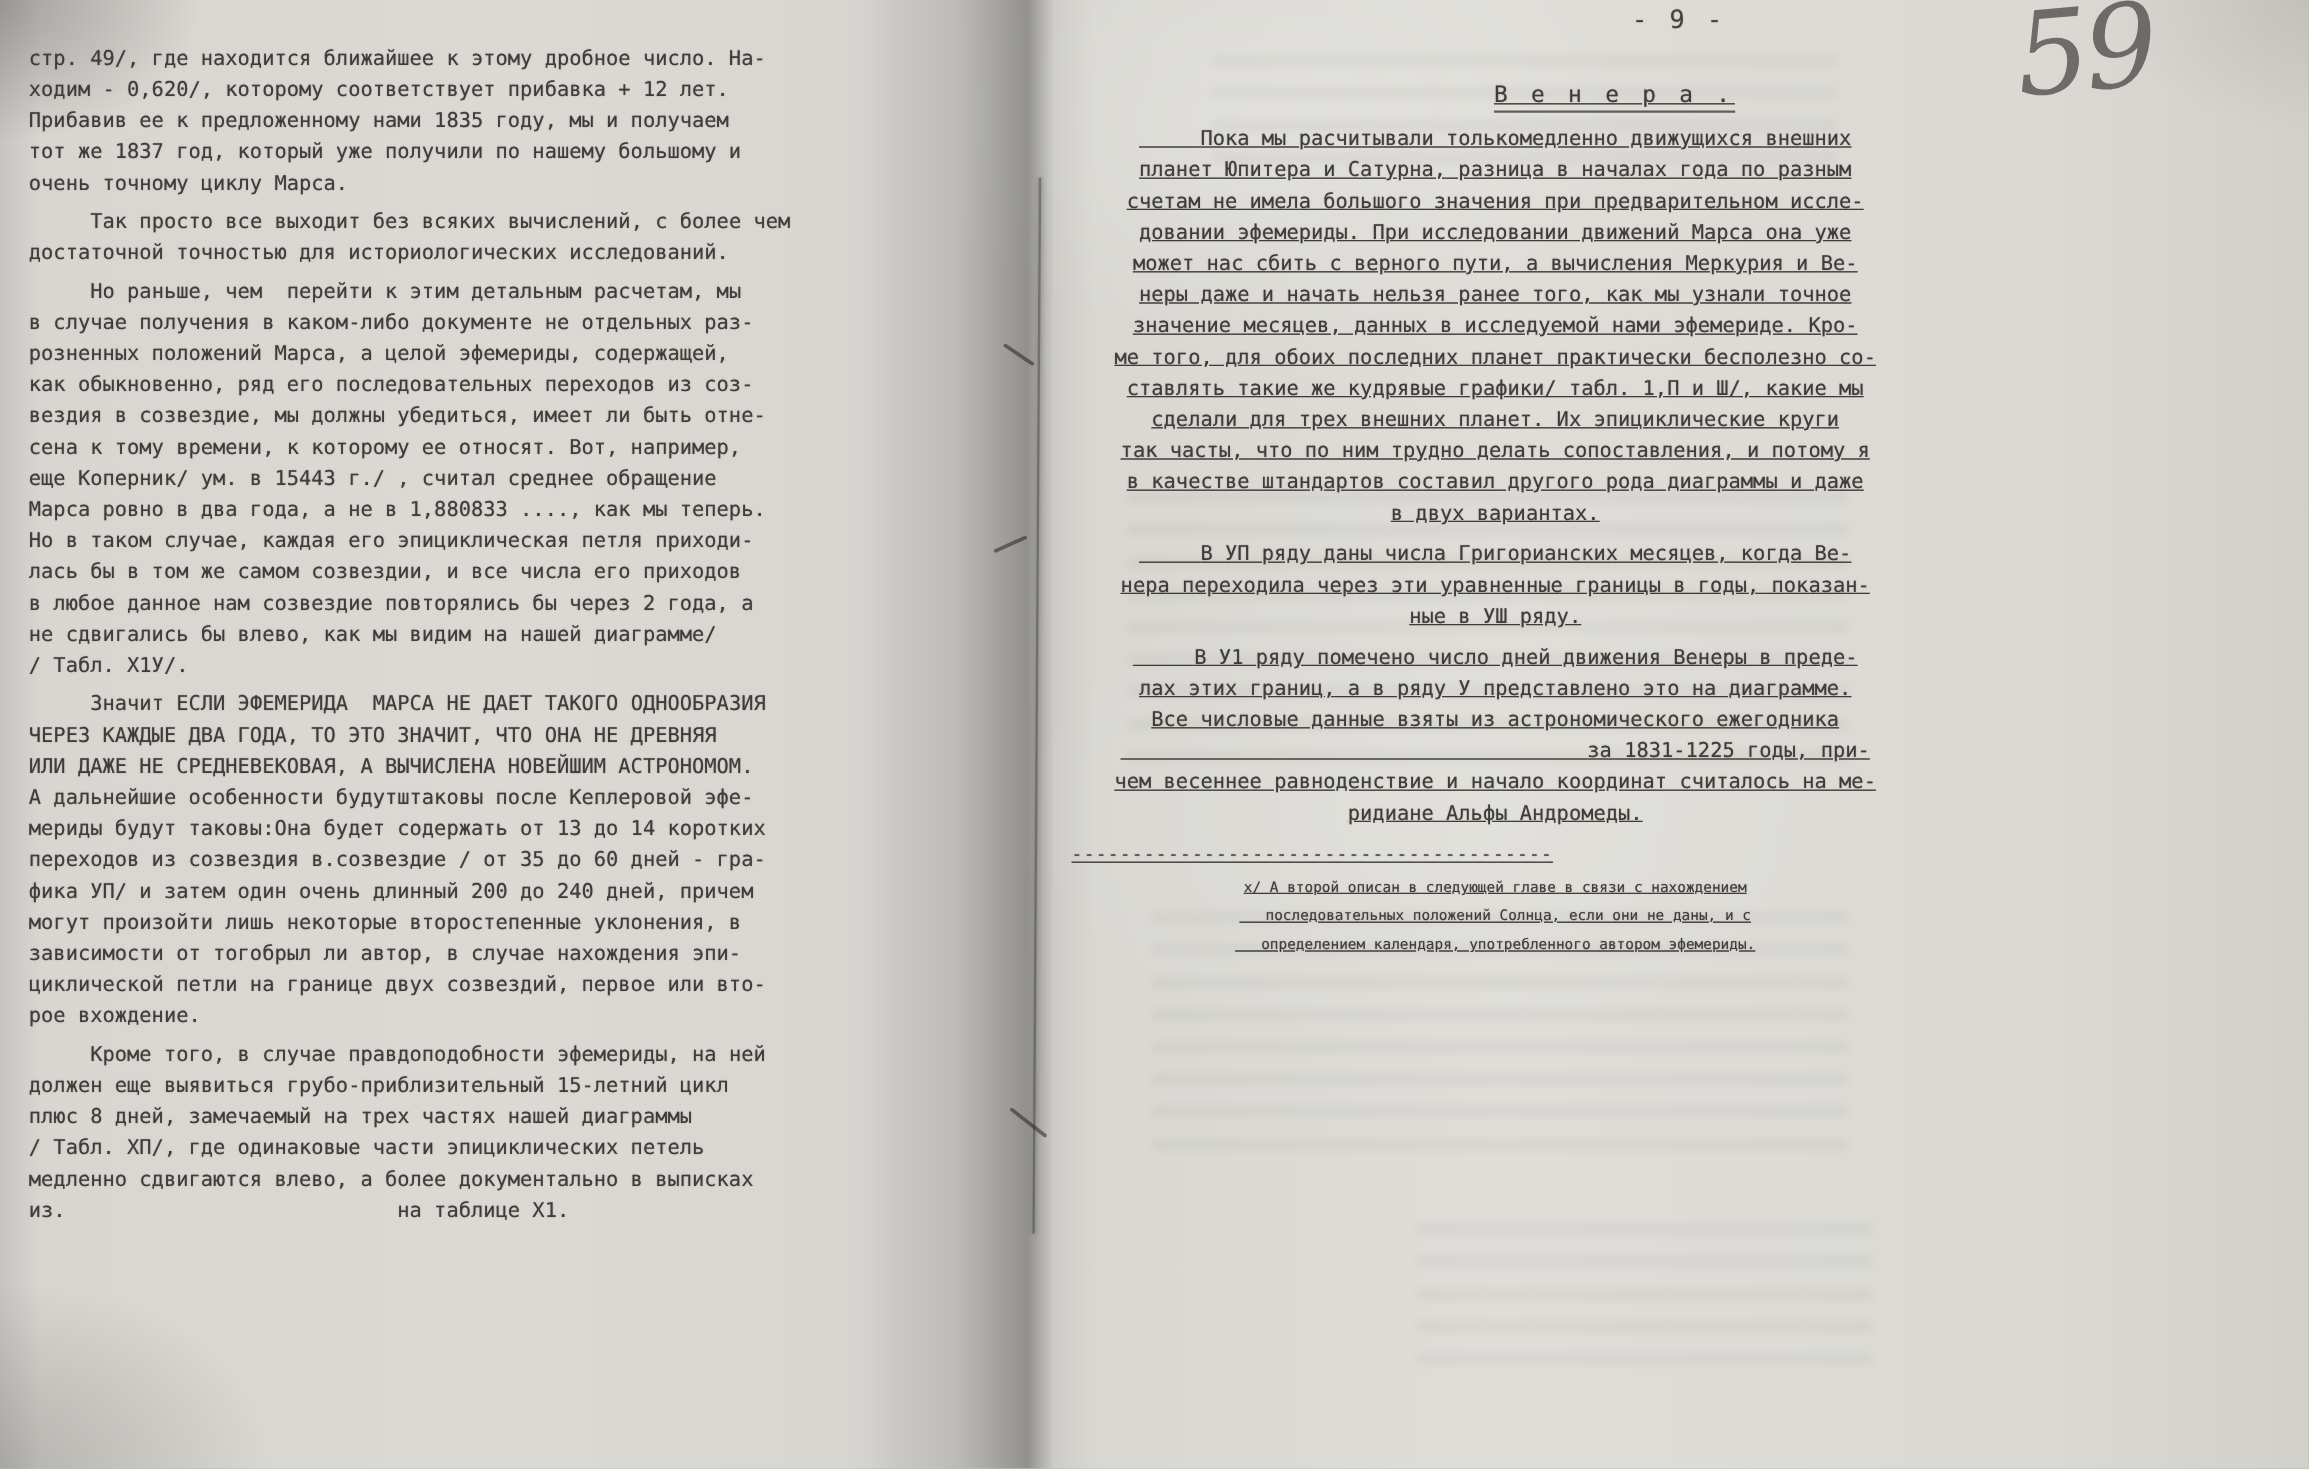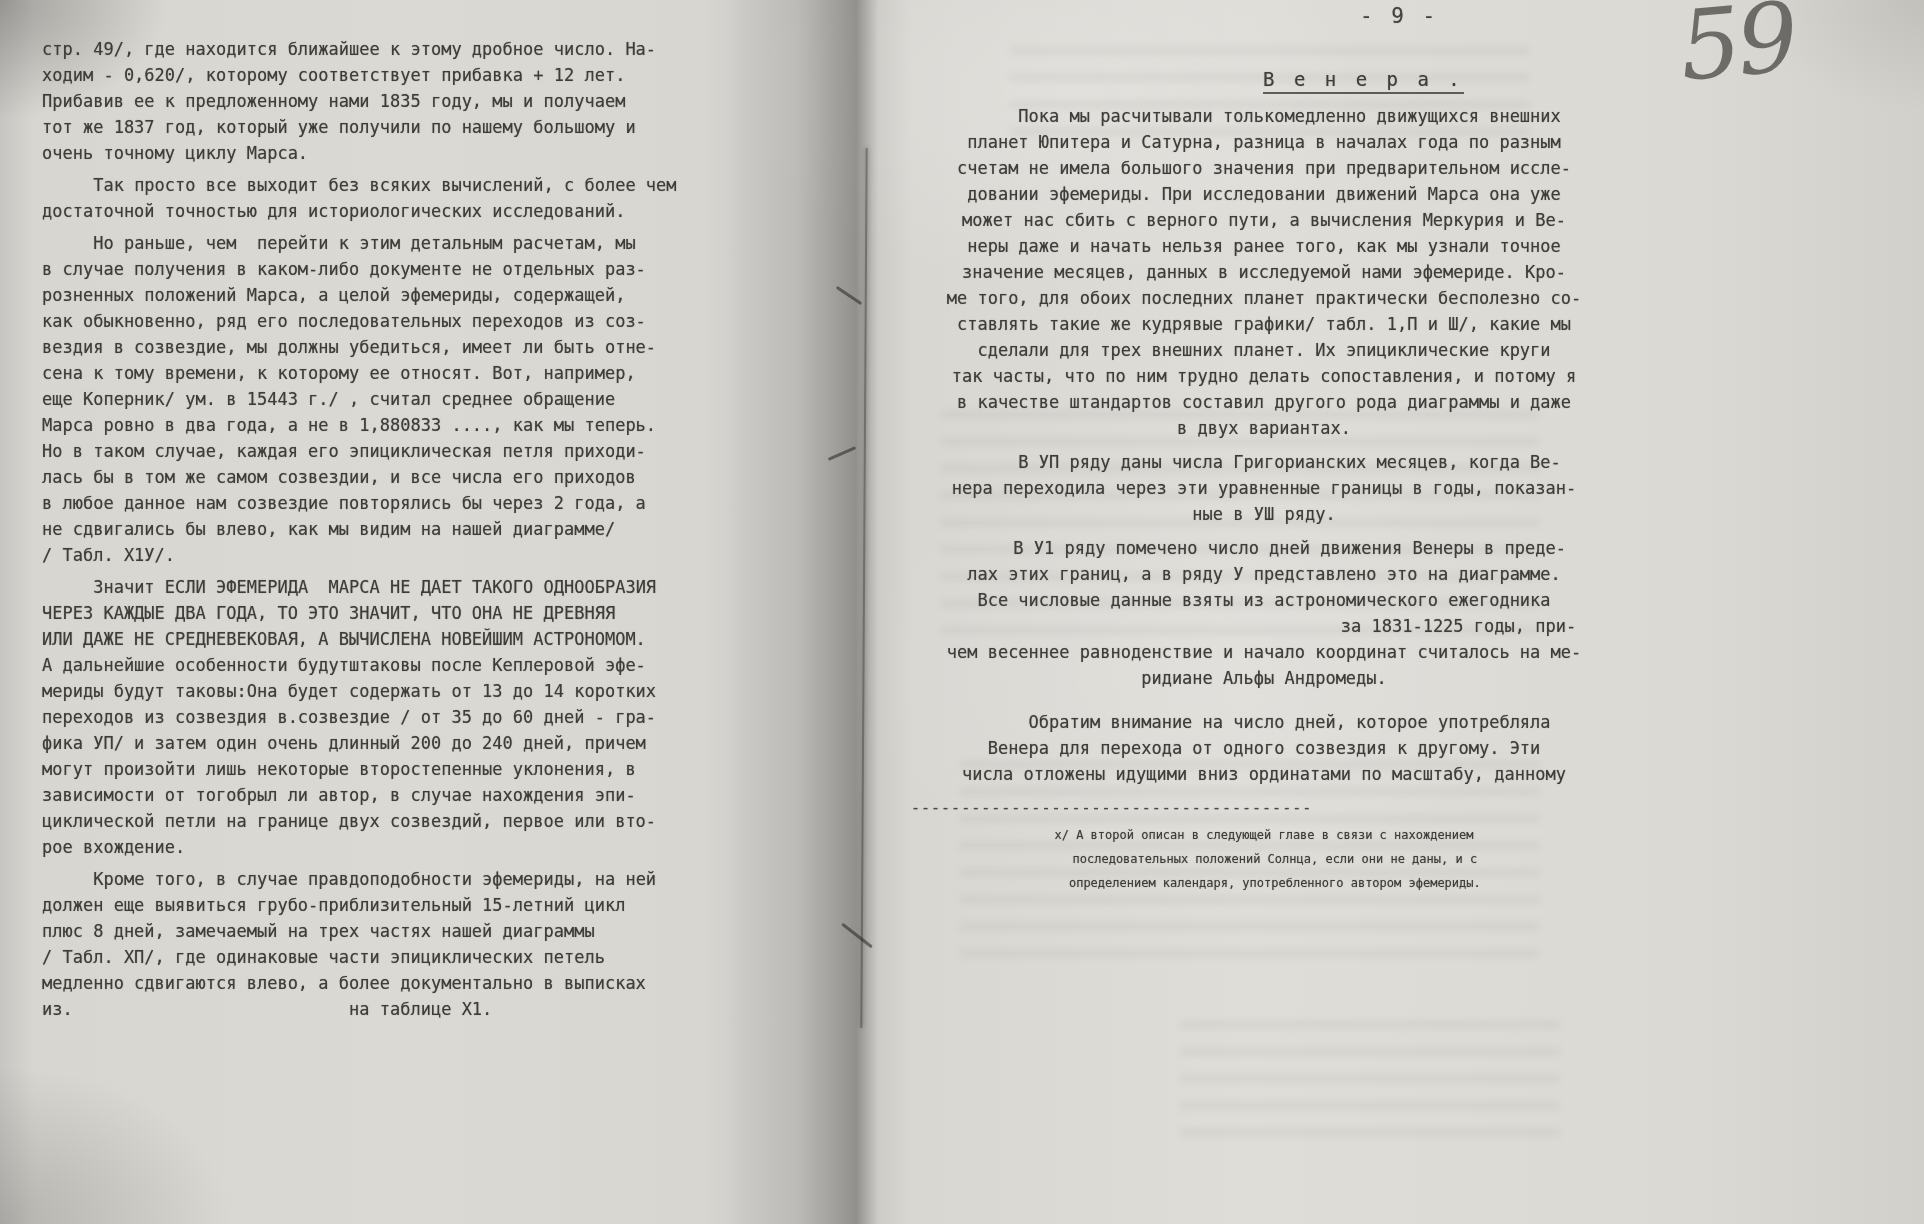--- a/index.html
+++ b/index.html
@@ -23,23 +23,23 @@
   .s1{left:834px;top:294px;transform:rotate(34deg);}
   .s2{left:827px;top:452px;transform:rotate(-24deg);}
   .s3{left:838px;top:934px;transform:rotate(38deg);width:38px;}
   .bleed{position:absolute;pointer-events:none;filter:blur(3px);opacity:.5;
     background:repeating-linear-gradient(180deg,rgba(118,116,110,.14) 0 9px,transparent 9px 27px);}
   .b1{left:1010px;top:46px;width:520px;height:90px;}
   .b2{left:940px;top:410px;width:600px;height:240px;}
   .b3{left:960px;top:760px;width:580px;height:200px;}
   .b4{left:1180px;top:1020px;width:380px;height:120px;}
   .page{position:absolute;color:#3f3c39;font-size:17px;line-height:26px;
-    text-shadow:0 0 1px rgba(62,59,56,.55);margin-left:18px;}
+    text-shadow:0 0 1px rgba(62,59,56,.55);}
   .page-left{left:24px;top:36px;width:702px;}
-  .page-right{left:893px;top:66px;width:706px;}
+  .page-right{left:893px;top:66px;width:706px;text-decoration:underline;}
   .para{margin:0 0 6px;white-space:pre-wrap;}
   .page-right .para{margin:0 0 8px;text-align:center;}
   .gap-lg{margin-top:18px !important;}
   .heading-wrap{margin:0 0 10px 352px;}
   .heading{letter-spacing:4px;font-size:19px;border-bottom:2px solid rgba(63,60,57,.8);
     padding-bottom:2px;}
   .sup{font-size:12px;vertical-align:super;line-height:0;}
   .pagenum{position:absolute;left:1360px;top:4px;font-family:"DejaVu Sans Mono",monospace;
     font-size:21px;letter-spacing:3px;color:#45423f;text-shadow:0 0 1px rgba(62,59,56,.5);}
   .folio{position:absolute;left:1680px;top:-14px;font-family:"DejaVu Serif","Liberation Serif",serif;
@@ -126,22 +126,19 @@
 в двух вариантах.</p>
     <p class="para">     В УП ряду даны числа Григорианских месяцев, когда Ве-
 нера переходила через эти уравненные границы в годы, показан-
 ные в УШ ряду.</p>
     <p class="para">     В У1 ряду помечено число дней движения Венеры в преде-
 лах этих границ, а в ряду У представлено это на диаграмме.
 Все числовые данные взяты из астрономического ежегодника
                                       за 1831-1225 годы, при-
 чем весеннее равноденствие и начало координат считалось на ме-
 ридиане Альфы Андромеды.</p>
-    <p class="para gap-lg">     Обратим внимание на число дней, которое употребляла
-Венера для перехода от одного созвездия к другому. Эти
-числа отложены идущими вниз ординатами по масштабу, данному</p>
     <div class="footnote-sep">----------------------------------------</div>
     <p class="para footnote">х/ А второй описан в следующей главе в связи с нахождением
    последовательных положений Солнца, если они не даны, и с
    определением календаря, употребленного автором эфемериды.</p>
   </div>
 
 </div>
 
 </body></html>

